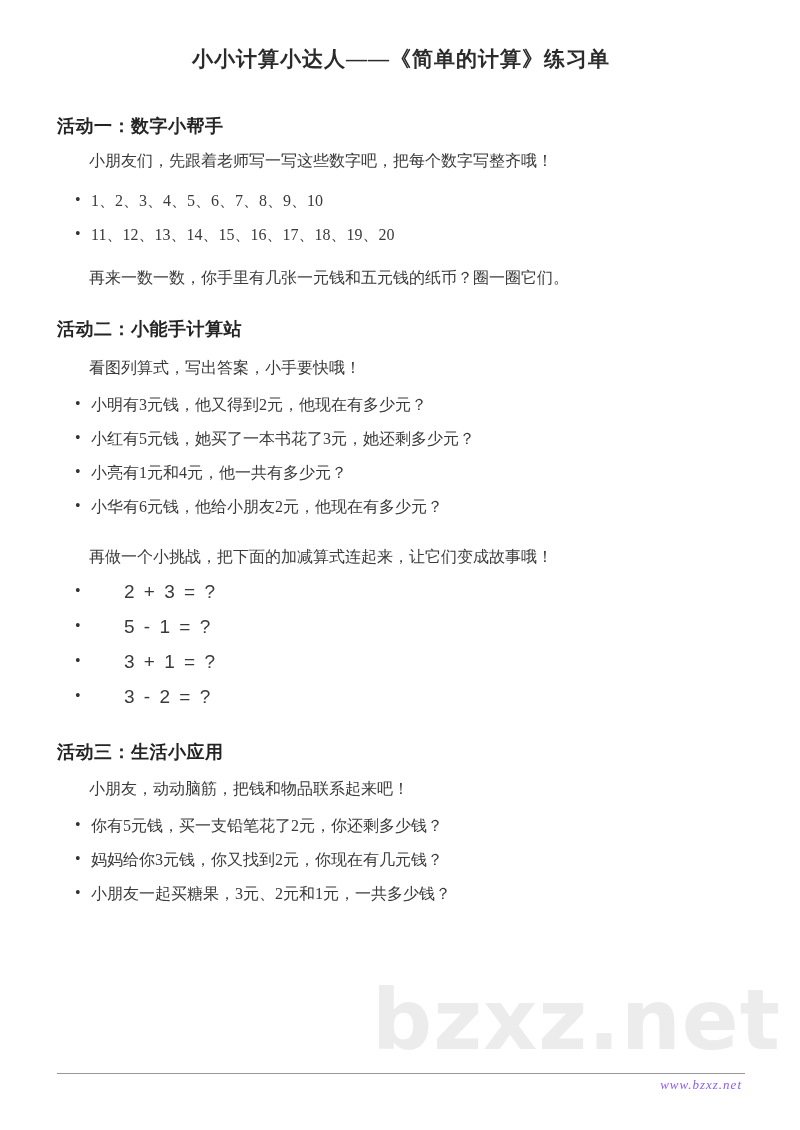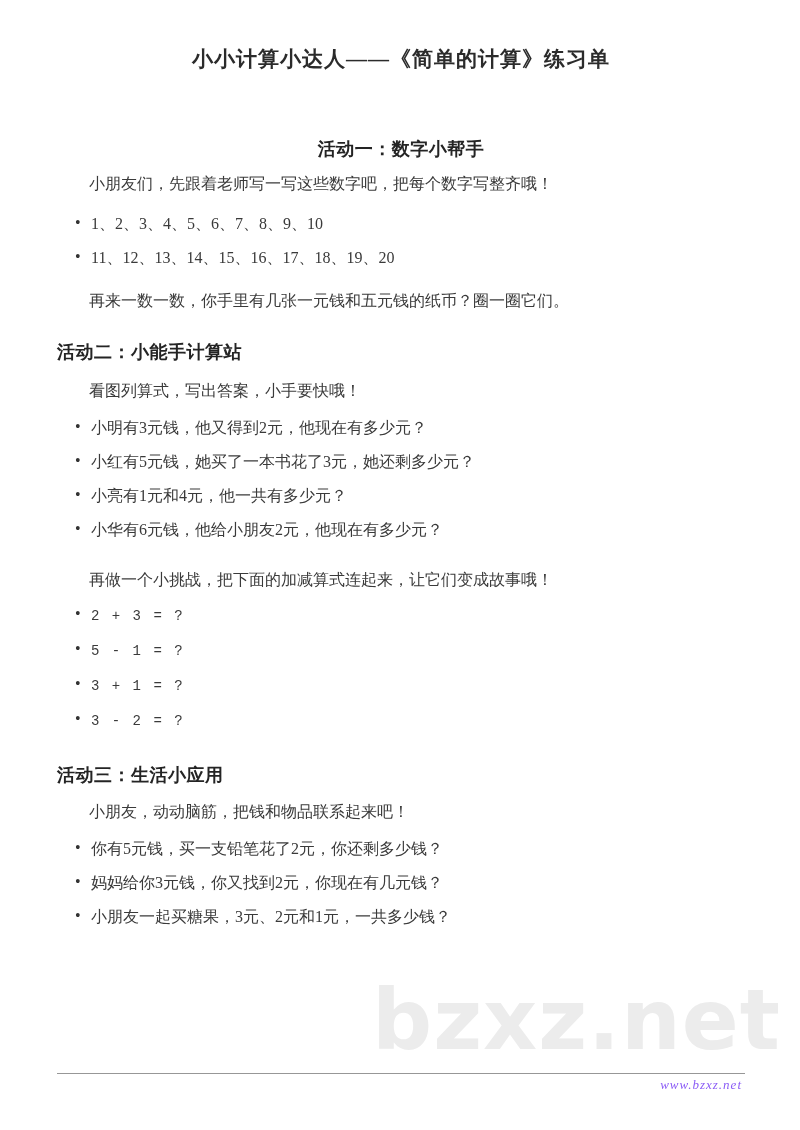--- a/index.html
+++ b/index.html
@@ -31,21 +31,21 @@
     letter-spacing: 1px;
   }
   .section-heading {
     margin: 0;
     font-size: 18px;
     line-height: 25px;
     font-weight: bold;
     color: #242424;
     letter-spacing: 0.5px;
   }
-  .sec1 .section-heading { margin-top: 63px; text-align: center; }
+  .sec1 .section-heading { margin-top: 40px; }
   .sec2 .section-heading { margin-top: 28px; }
   .sec3 .section-heading { margin-top: 31px; }
   p.para {
     margin: 0;
     font-size: 16px;
     line-height: 22px;
     text-indent: 2em;
   }
   .sec1 p.intro { margin-top: 11px; }
   .sec1 p.outro { margin-top: 21px; }
@@ -67,23 +67,24 @@
     line-height: 22px;
   }
   ul.bullet-list li .bullet {
     position: absolute;
     left: 18px;
     top: -1px;
     font-size: 16px;
     color: #333333;
   }
   ul.bullet-list.equations li .eq-text {
-    font-family: Liberation Mono, monospace;
-    font-size: 14px;
+    font-family: Liberation Sans, sans-serif;
+    font-size: 19px;
     letter-spacing: 2px;
+    margin-left: 33px;
   }
   .watermark {
     position: absolute;
     left: 372px;
     top: 978px;
     font-family: "DejaVu Sans", "Liberation Sans", sans-serif;
     font-weight: bold;
     font-size: 84px;
     line-height: 1;
     color: #ececec;

